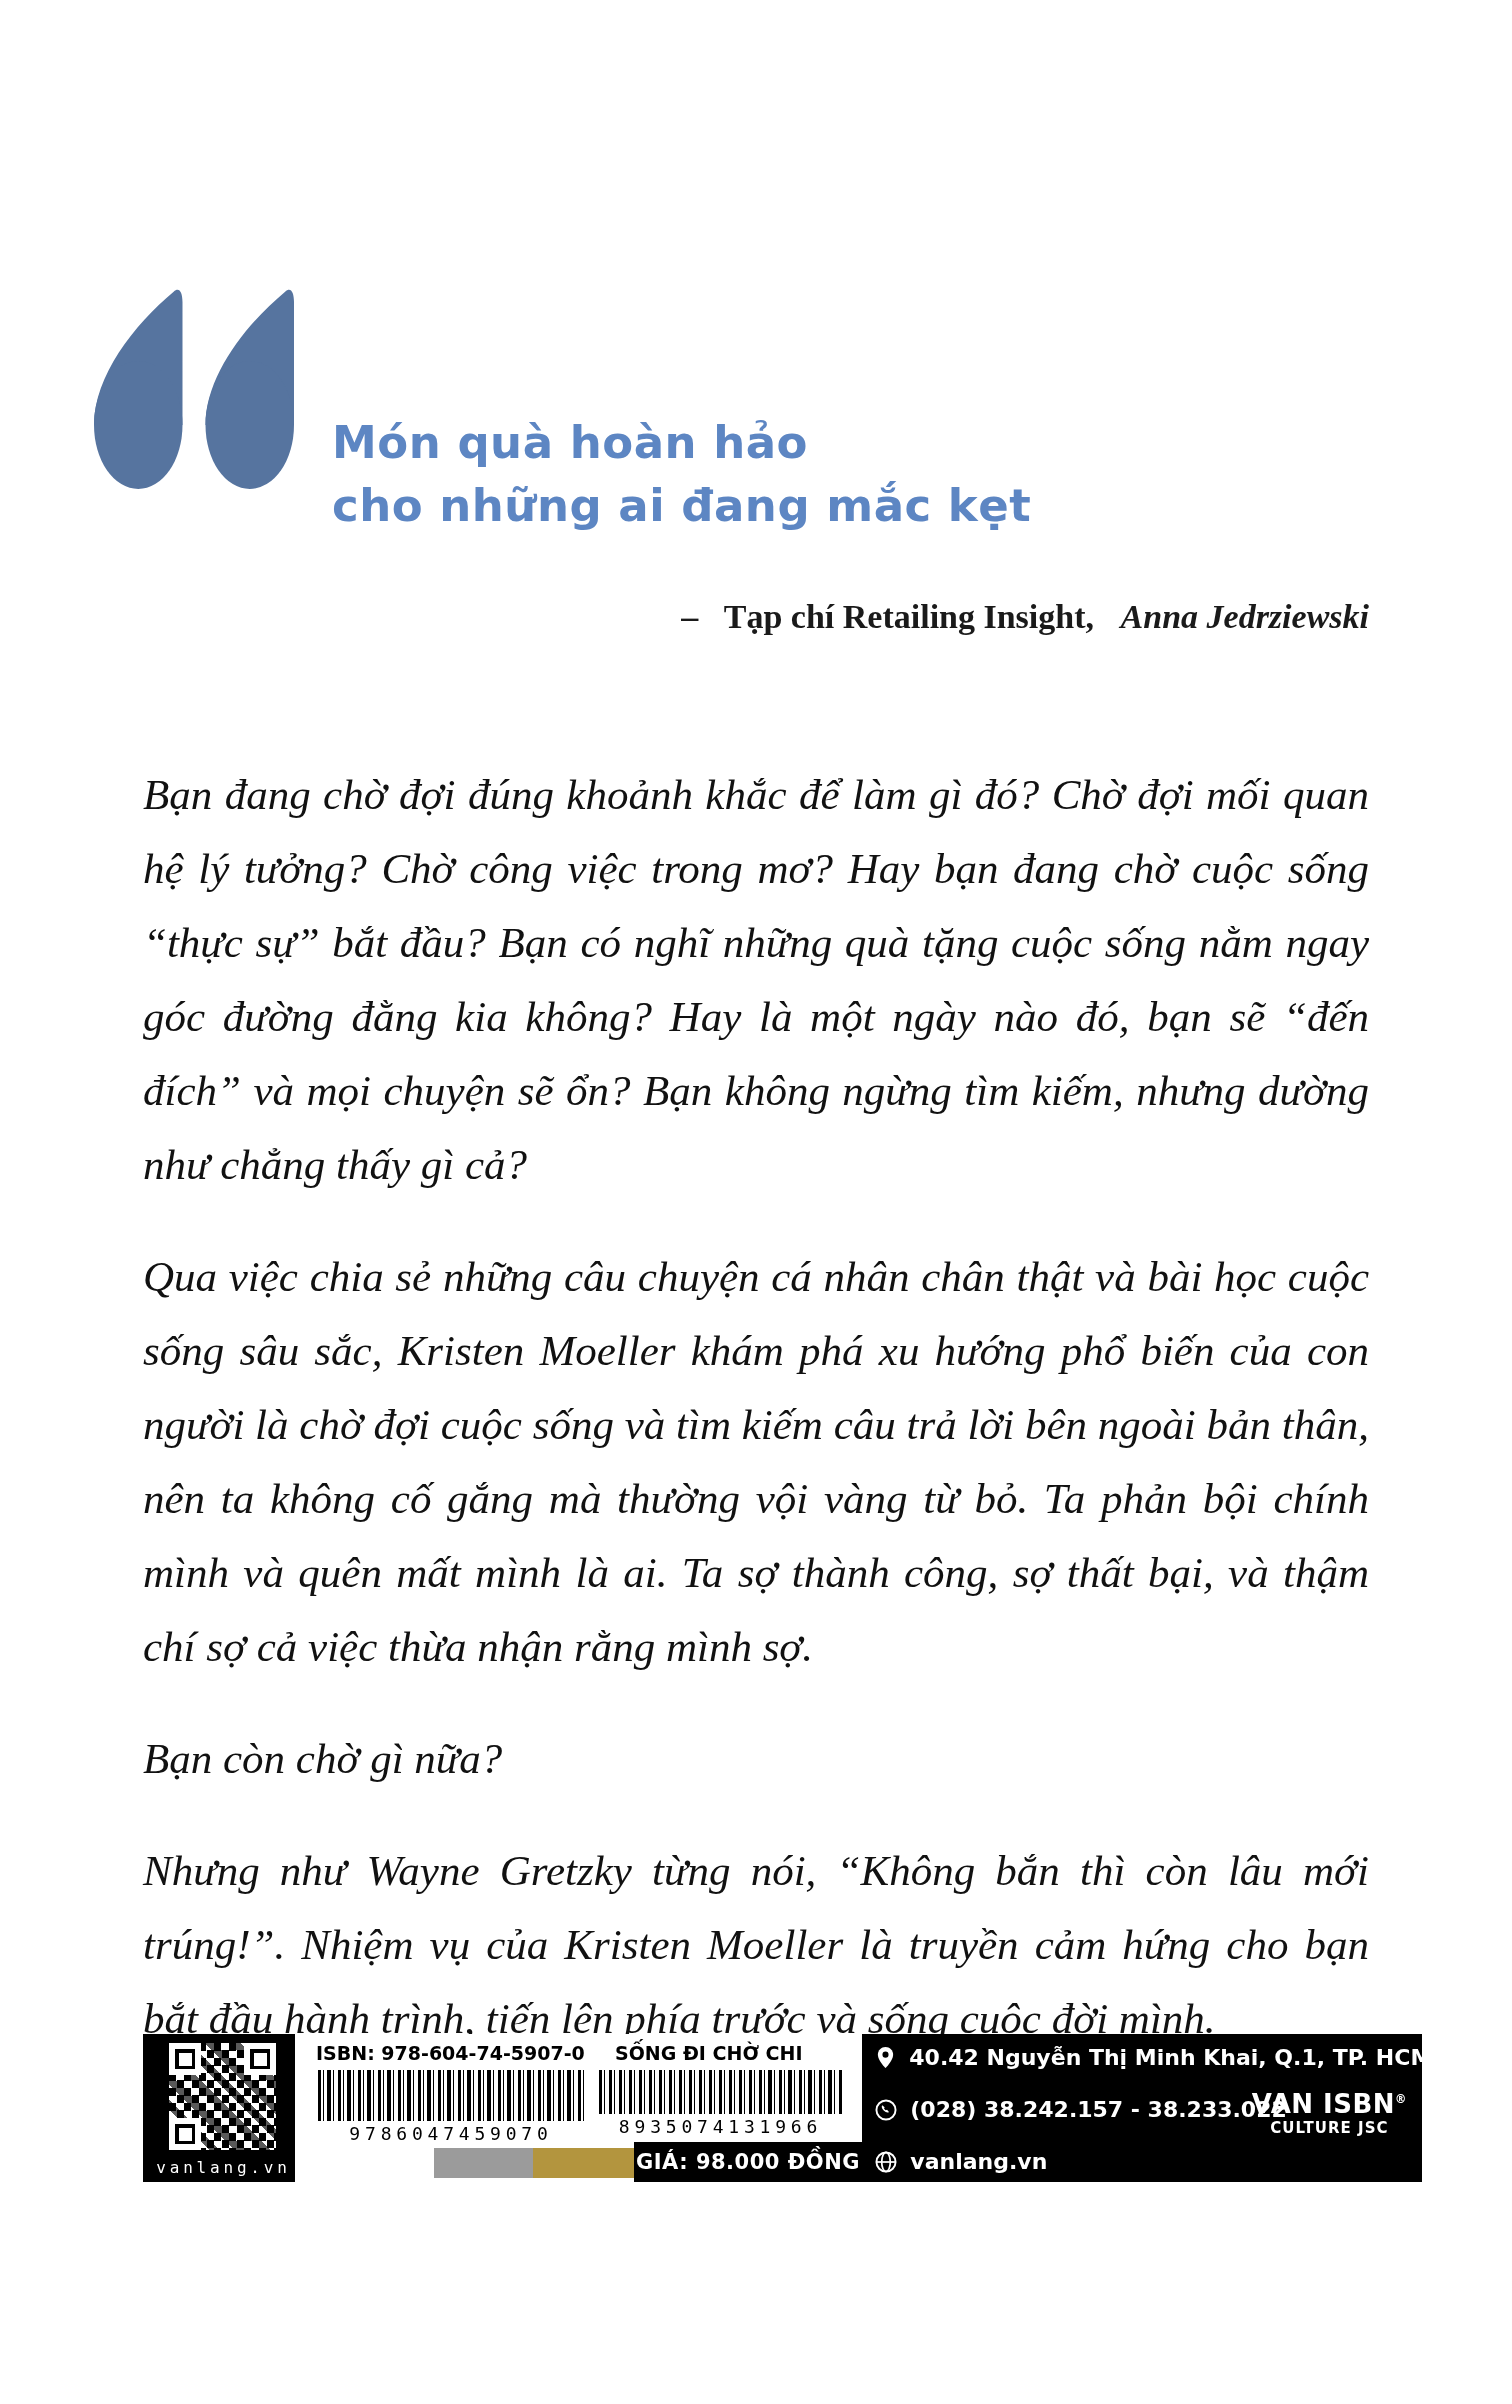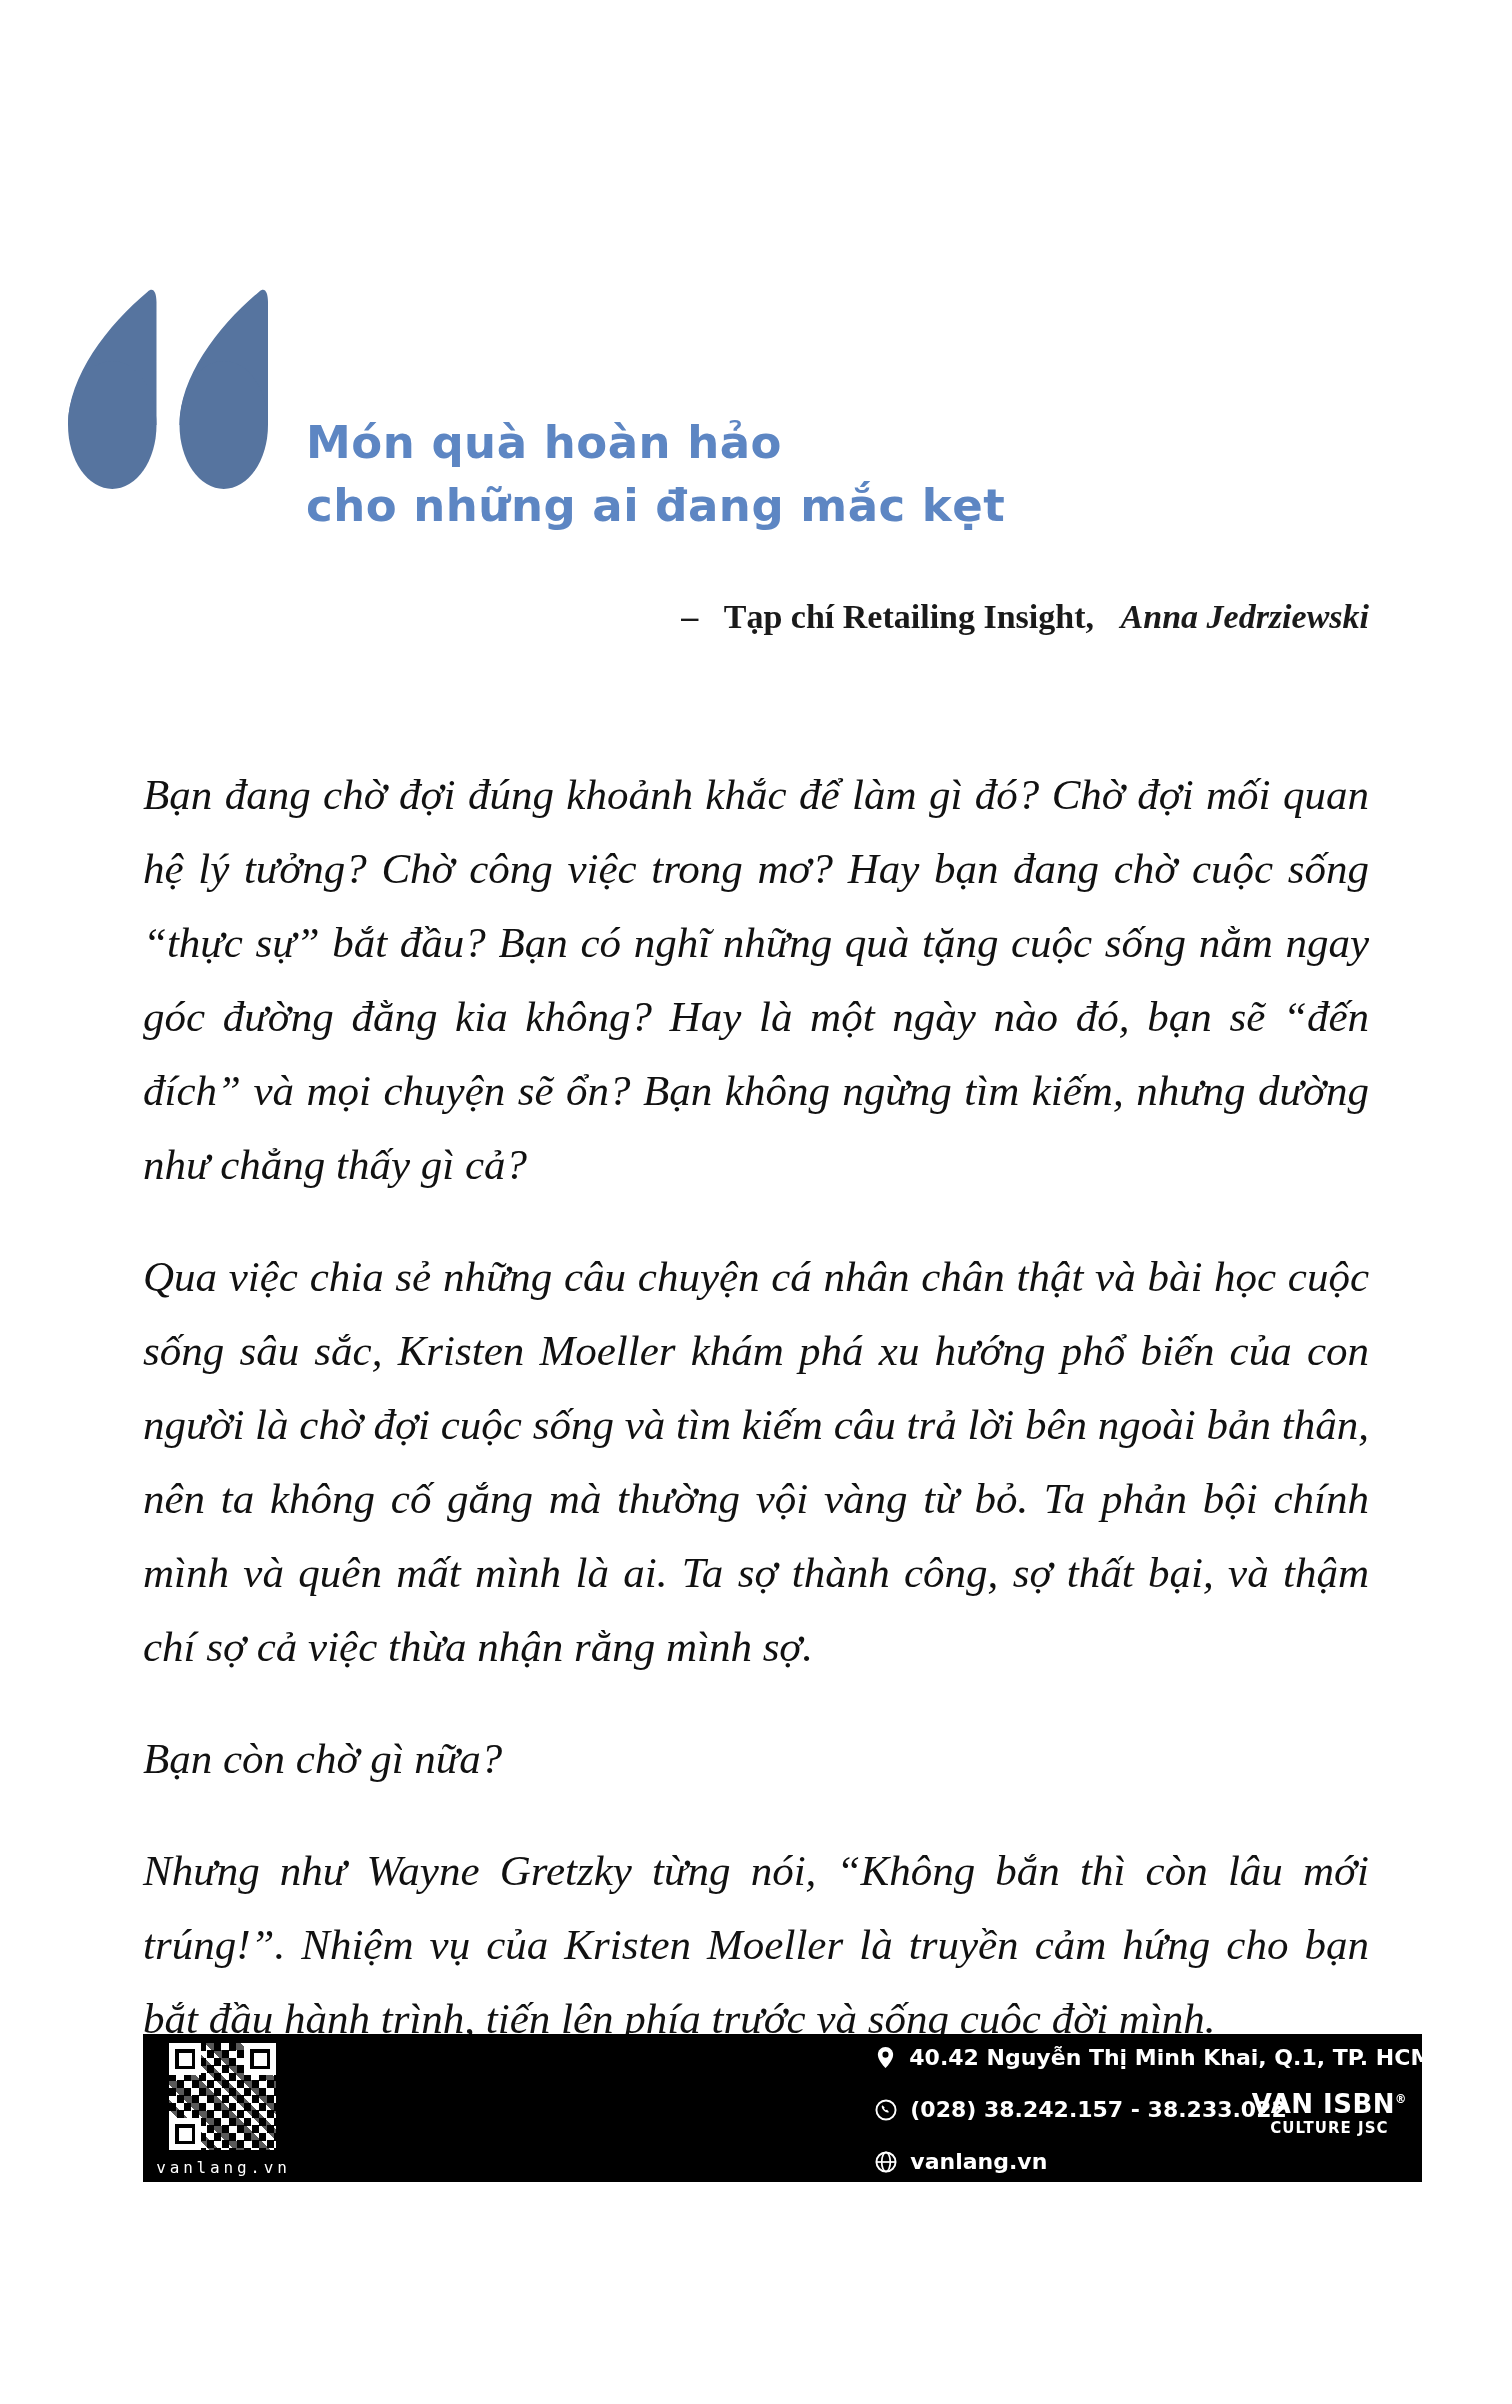--- a/index.html
+++ b/index.html
@@ -10,21 +10,21 @@
     background:#ffffff;
     font-family:"Liberation Serif", serif;
     color:#111;
     overflow:hidden;
   }
 
   
   .quote-row{
     display:flex;
     align-items:flex-start;
-    padding:284px 143px 0 68px;
+    padding:284px 143px 0 94px;
   }
   .quote-mark{
     flex:0 0 auto;
     display:block;
     fill:#56749f;
   }
   .quote-heading{
     margin-left:38px;
     margin-top:127px;
     font-family:"DejaVu Sans", sans-serif;
@@ -181,20 +181,38 @@
 
     <div class="qr-block">
       <div class="qr-square">
         <div class="finder tl"></div>
         <div class="finder tr"></div>
         <div class="finder bl"></div>
       </div>
       <div class="qr-label">vanlang.vn</div>
     </div>
 
+    <div class="isbn-panel">
+      <div class="isbn-label">ISBN: 978-604-74-5907-0</div>
+      <div class="panel-title">SỐNG ĐI CHỜ CHI</div>
+
+      <div class="barcode barcode1">
+        <div class="bars"></div>
+        <div class="num">9786047459070</div>
+      </div>
+
+      <div class="barcode barcode2">
+        <div class="bars"></div>
+        <div class="num">8935074131966</div>
+      </div>
+
+      <div class="gray-swatch"></div>
+      <div class="gold-swatch"></div>
+      <div class="price-badge">GIÁ: 98.000 ĐỒNG</div>
+    </div>
 
     <div class="contacts">
       <div class="contact-row">
         <svg width="21" height="23" viewBox="0 0 22 24" aria-hidden="true">
           <path d="M11 1C6.6 1 3 4.6 3 9c0 6 8 14 8 14s8-8 8-14c0-4.4-3.6-8-8-8z" fill="#fff"></path>
           <circle cx="11" cy="9" r="3.2" fill="#000"></circle>
         </svg>
         <span>40.42 Nguyễn Thị Minh Khai, Q.1, TP. HCM</span>
       </div>
       <div class="contact-row">

